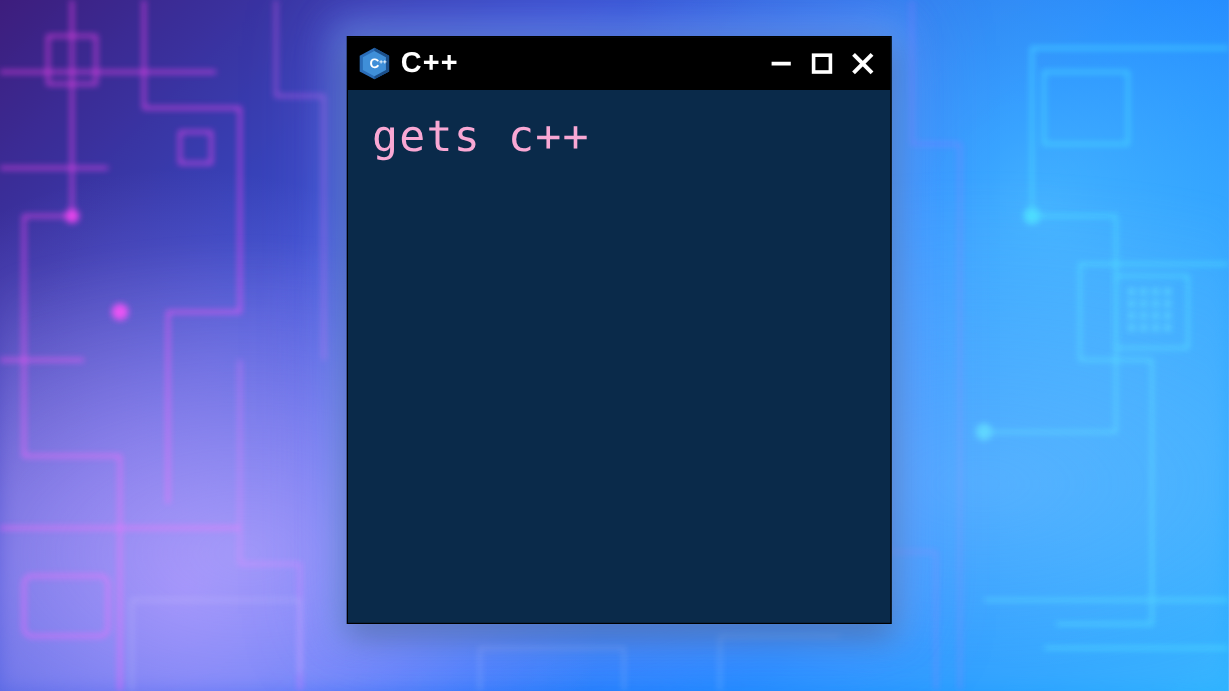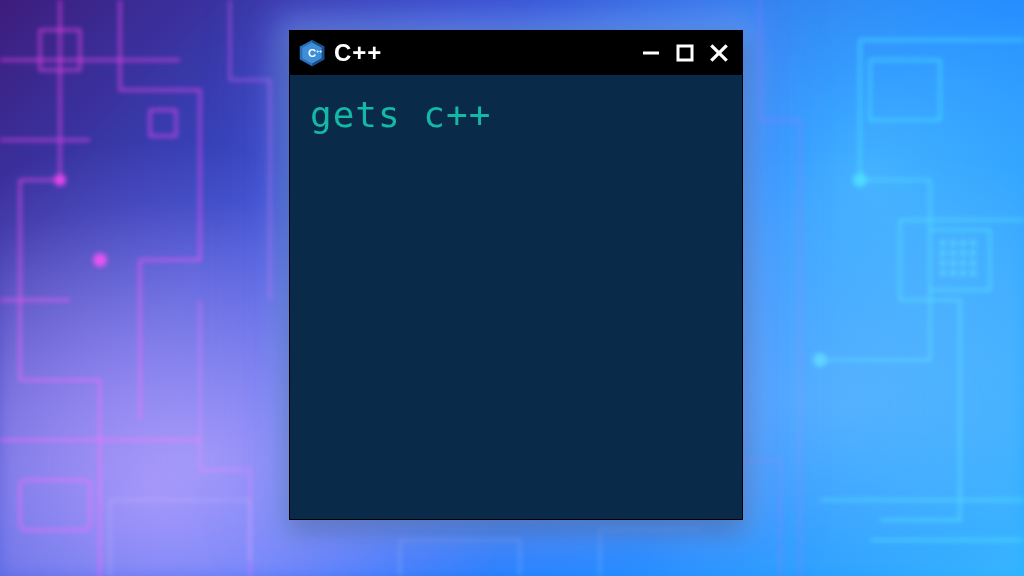--- a/index.html
+++ b/index.html
@@ -89,21 +89,21 @@
       display: flex;
       align-items: center;
       justify-content: center;
       cursor: default;
     }
     .win-btn svg {
       display: block;
     }
     .content {
       padding: 18px 20px;
-      color: #14b8a6;
+      color: #f9a8d4;
       font-size: 36px;
       line-height: 1.2;
       letter-spacing: 1px;
       font-family: "DejaVu Sans Mono", "Consolas", "Courier New", monospace;
     }
   </style>
 </head>
 <body>
 
 <div class="bg">

